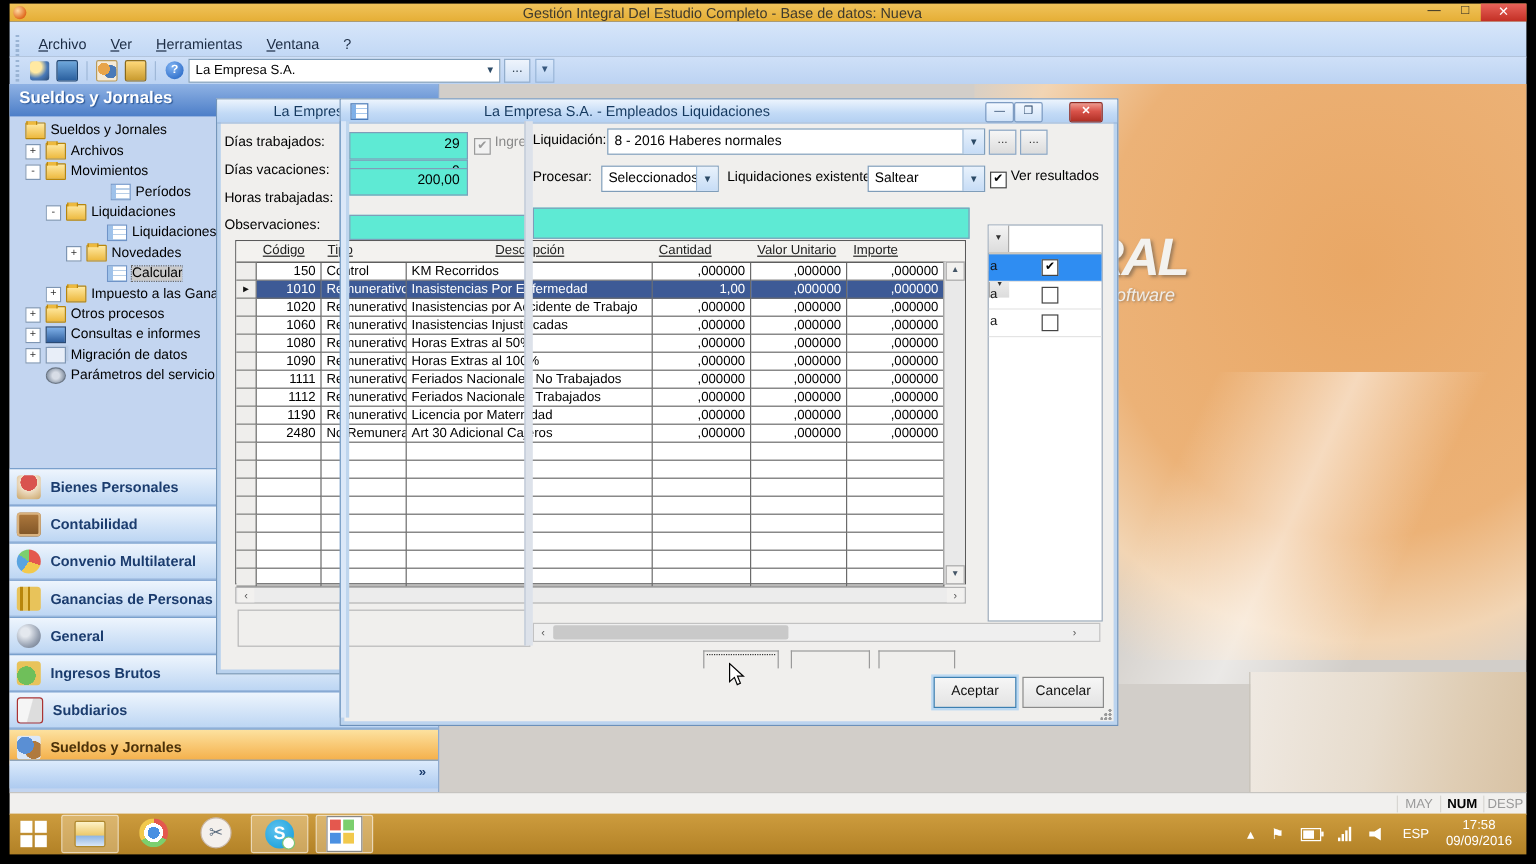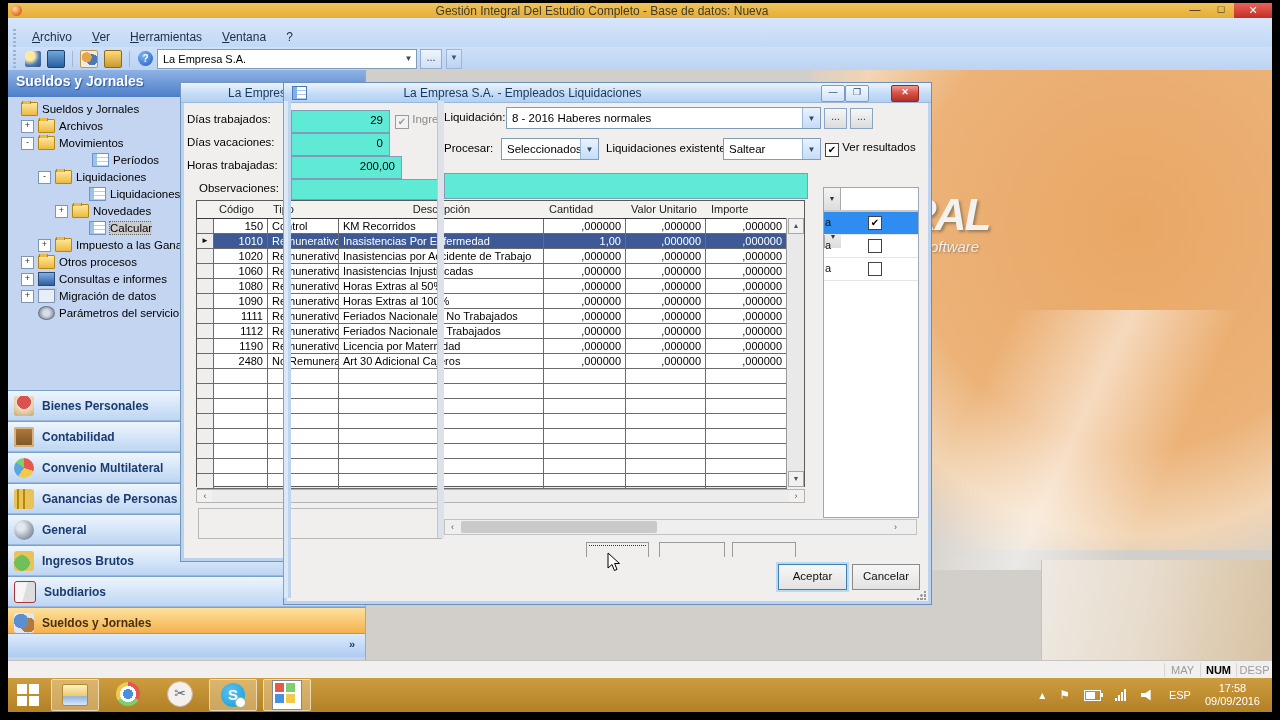--- a/index.html
+++ b/index.html
@@ -125,21 +125,21 @@
       background:linear-gradient(#f6f6f6,#dcdcdc);text-align:center;line-height:15px;color:#333;font-size:10px;}
   .cb{width:12px;height:12px;background:#fff;border:1px solid #444;display:inline-block;
       text-align:center;line-height:11px;font-size:10px;vertical-align:-2px;}
   .cb.dim{border-color:#9a9a9a;color:#9a9a9a;background:#f2f2f2;}
 
   
   .maintable{left:196px;top:200px;width:609px;height:287px;background:#fff;border:1px solid #5a5a5a;
       z-index:6;box-sizing:border-box;}
   .mt-head{display:grid;grid-template-columns:17px 54px 71px 205px 82px 80px 81px 17px;height:17px;
       background:#f3f2ef;border-bottom:1px solid #3a3a3a;}
-  .mt-head div{font-size:11px;color:#222;padding:2px 0 0 5px;overflow:hidden;white-space:nowrap;}
+  .mt-head div{font-size:11px;color:#222;padding:2px 0 0 5px;overflow:hidden;white-space:nowrap;text-decoration:underline;}
   .mt-head .c-desc{text-align:center;padding-left:0;}
   .mt-row{display:grid;grid-template-columns:17px 54px 71px 205px 82px 80px 81px;height:15px;}
   .mt-row div{border-right:1px solid #6b6b6b;border-bottom:1px solid #6b6b6b;font-size:11px;
       padding:1px 4px 0 4px;white-space:nowrap;overflow:hidden;box-sizing:border-box;}
   .mt-row .csel{background:#efeeec;padding:0;text-align:center;font-size:8px;line-height:14px;color:#111;}
   .mt-row .r{text-align:right;}
   .mt-row.sel div{background:#3d5a96;color:#fff;}
   .mt-row.sel .csel{background:#efeeec;color:#111;}
   .vsb{position:absolute;right:0;top:17px;width:17px;height:269px;background:#e9e9e9;border-left:1px solid #999;}
   .vsb .b{position:absolute;left:1px;width:14px;height:14px;background:#f2f1ef;border:1px solid #a8a8a8;
@@ -384,21 +384,21 @@
   </div>
 
   <div class="abs bgdialog">
     <div class="dlg-title">
       <span class="txt" style="left:47px;max-width:56px;">La Empresa S.A.</span>
     </div>
     <div id="bgLabels">
         <div class="lbl" style="left: 6px; top: 30px;">Días trabajados:</div>
         <div class="lbl" style="left: 6px; top: 53px;">Días vacaciones:</div>
         <div class="lbl" style="left: 6px; top: 76px;">Horas trabajadas:</div>
-        <div class="lbl" style="left: 18px; top: 99px;">Observaciones:</div>
+        <div class="lbl" style="left: 6px; top: 99px;">Observaciones:</div>
       </div>
   </div>
 
   <div class="abs fgdialog">
     <div class="dlg-title">
       <div class="fg-ico"></div>
       <span class="txt" style="left:30px;right:200px;text-align:center;">La Empresa S.A. - Empleados Liquidaciones</span>
       <div class="winbtn" style="right:86px;">—</div>
       <div class="winbtn" style="right:62px;">❐</div>
       <div class="winbtn close" style="right:12px;">✕</div>
@@ -654,21 +654,21 @@
   <div class="abs ghost field" style="left:291px;top:110px;width:97px;height:21px;">
     <span class="num">29</span>
   </div>
   <div class="abs ghost lbl" style="left:395px;top:113px;color:#8a8a8a;">
     <span class="cb dim">✔</span>
     <span>Ingres</span>
   </div>
   <div class="abs ghost field" style="left:291px;top:133px;width:97px;height:21px;">
     <span class="num">0</span>
   </div>
-  <div class="abs ghost field" style="left:291px;top:156px;width:97px;height:21px;padding-left:12px;">
+  <div class="abs ghost field" style="left:291px;top:140px;width:97px;height:21px;">
     <span class="num">200,00</span>
   </div>
   <div class="abs ghost field" style="left:291px;top:179px;width:149px;height:19px;"></div>
   <div class="abs ghost" style="left:198px;top:508px;width:242px;height:29px;background:#f0efed;border:1px solid #b8b8b8;"></div>
 
   <div class="abs stripA"></div>
   <div class="abs stripB"></div>
 
   <div class="abs statusbar">
       <div id="stCells" style="display:flex;">

